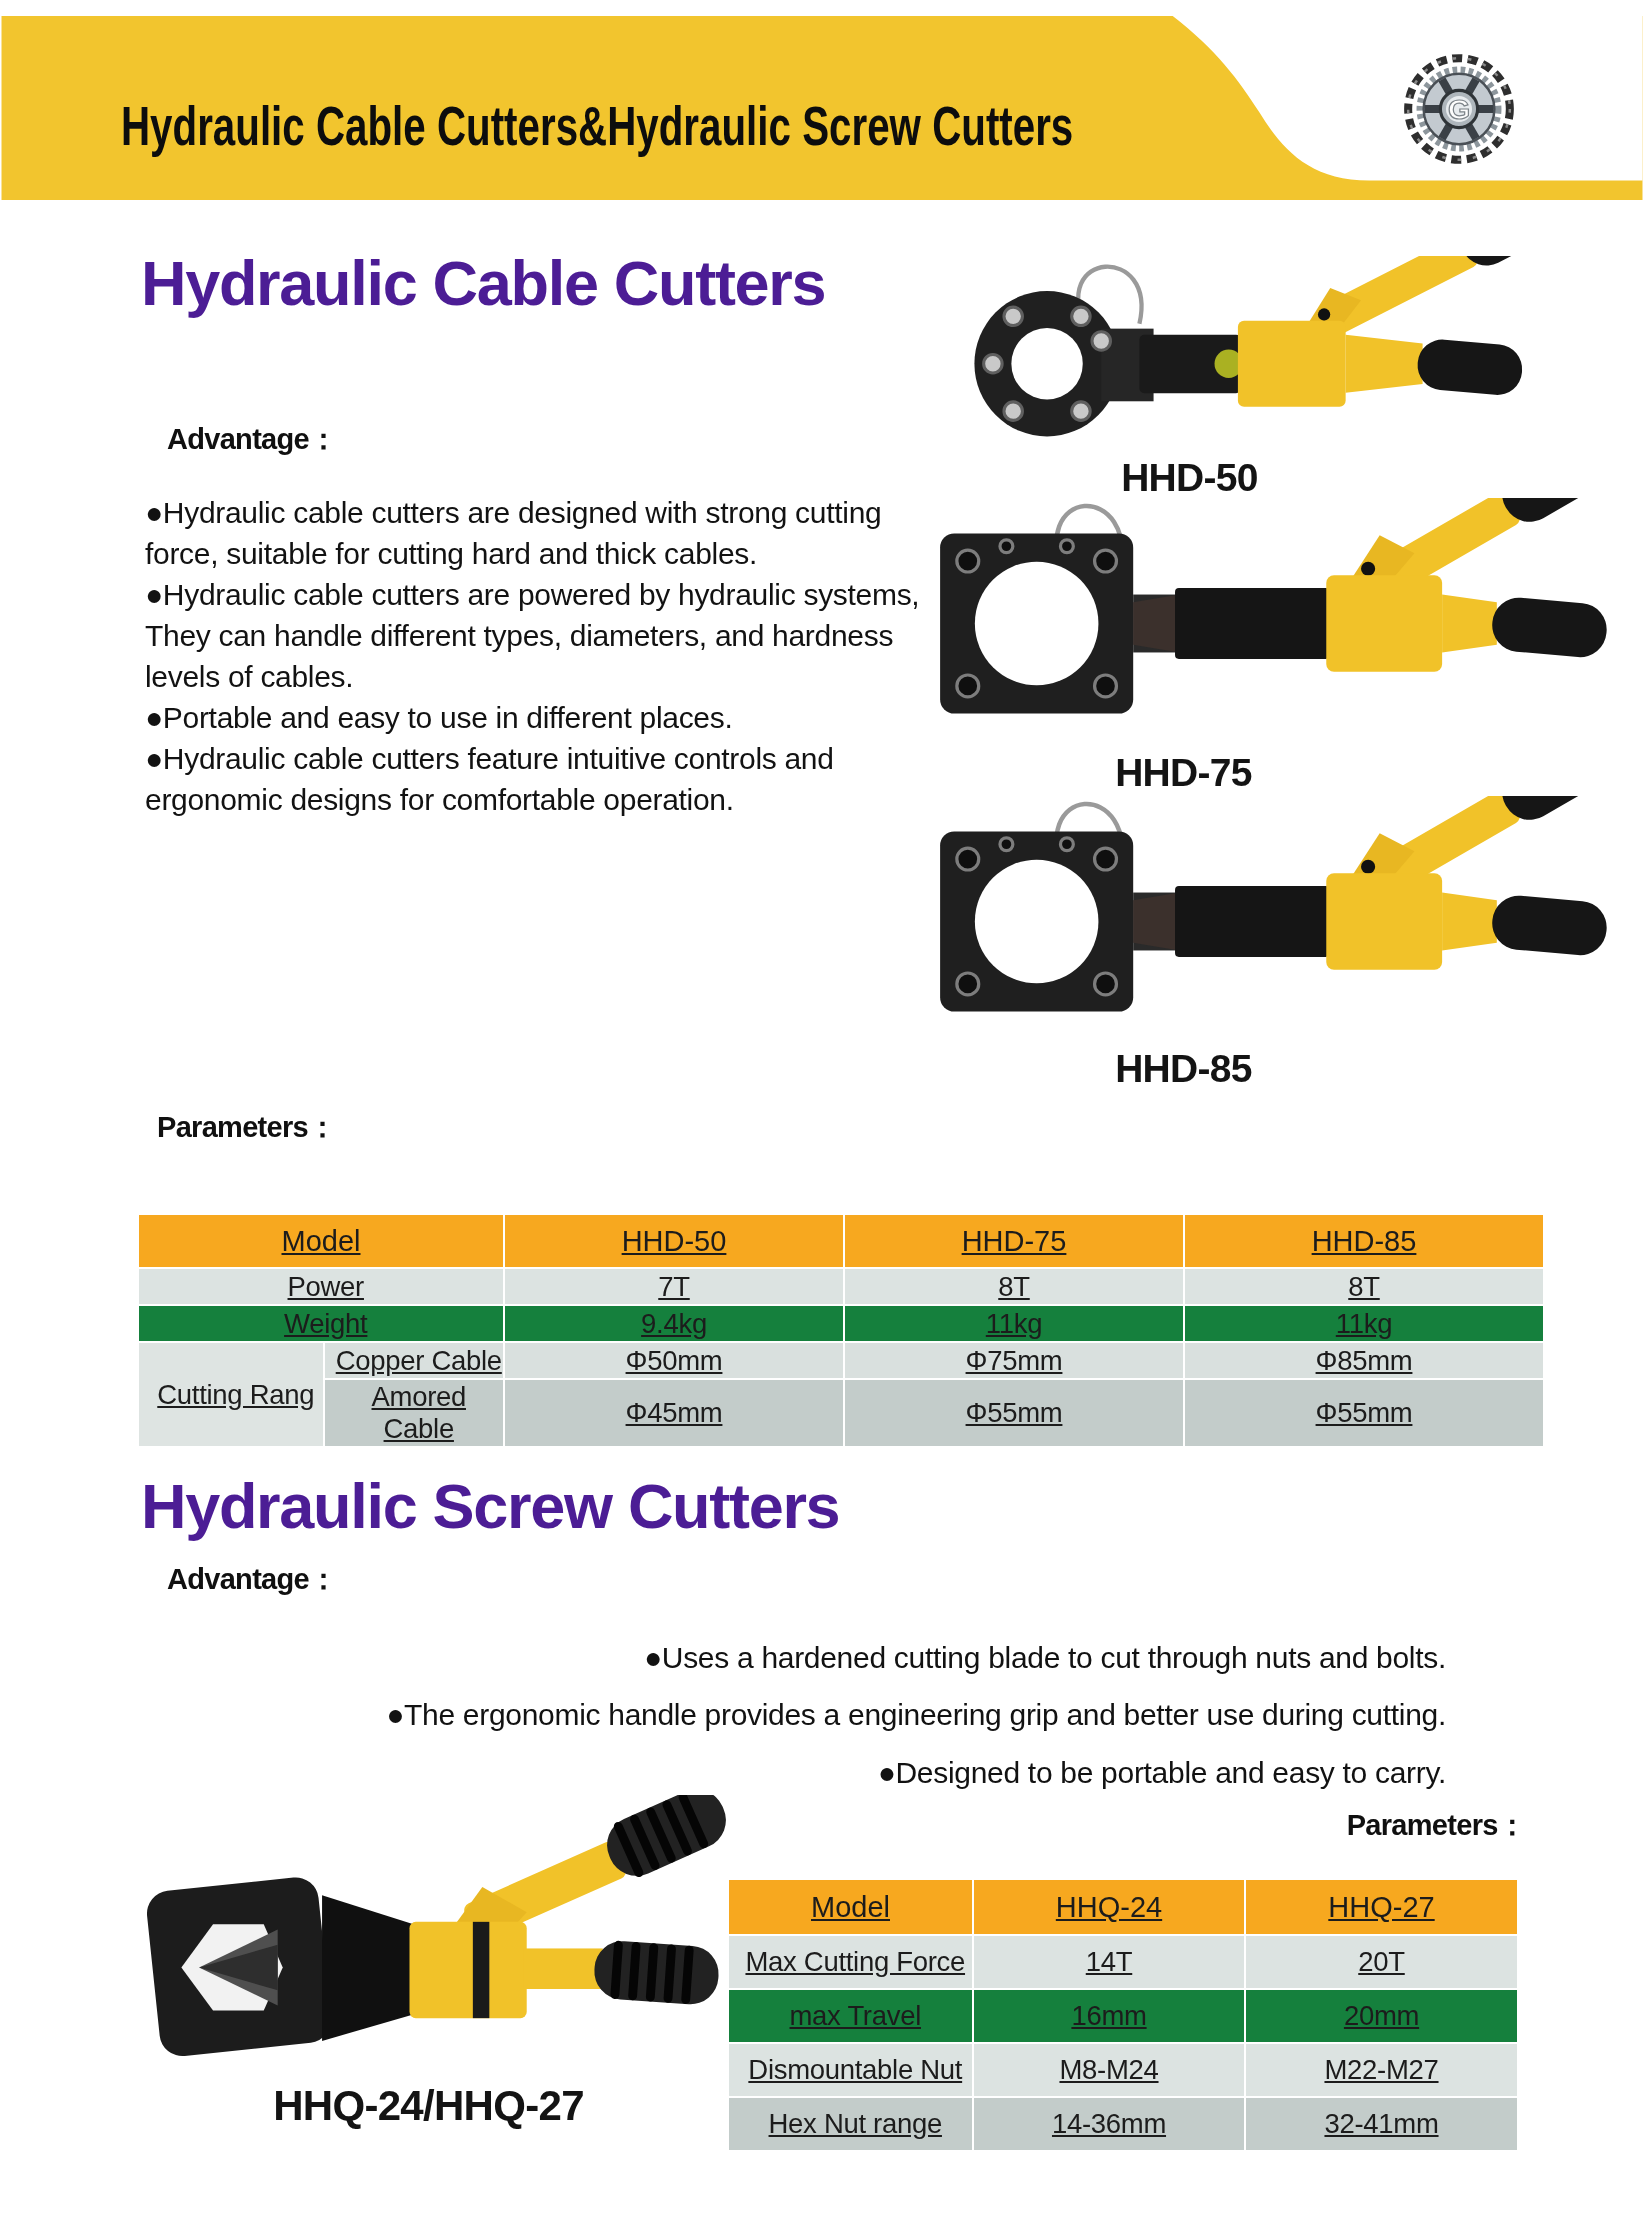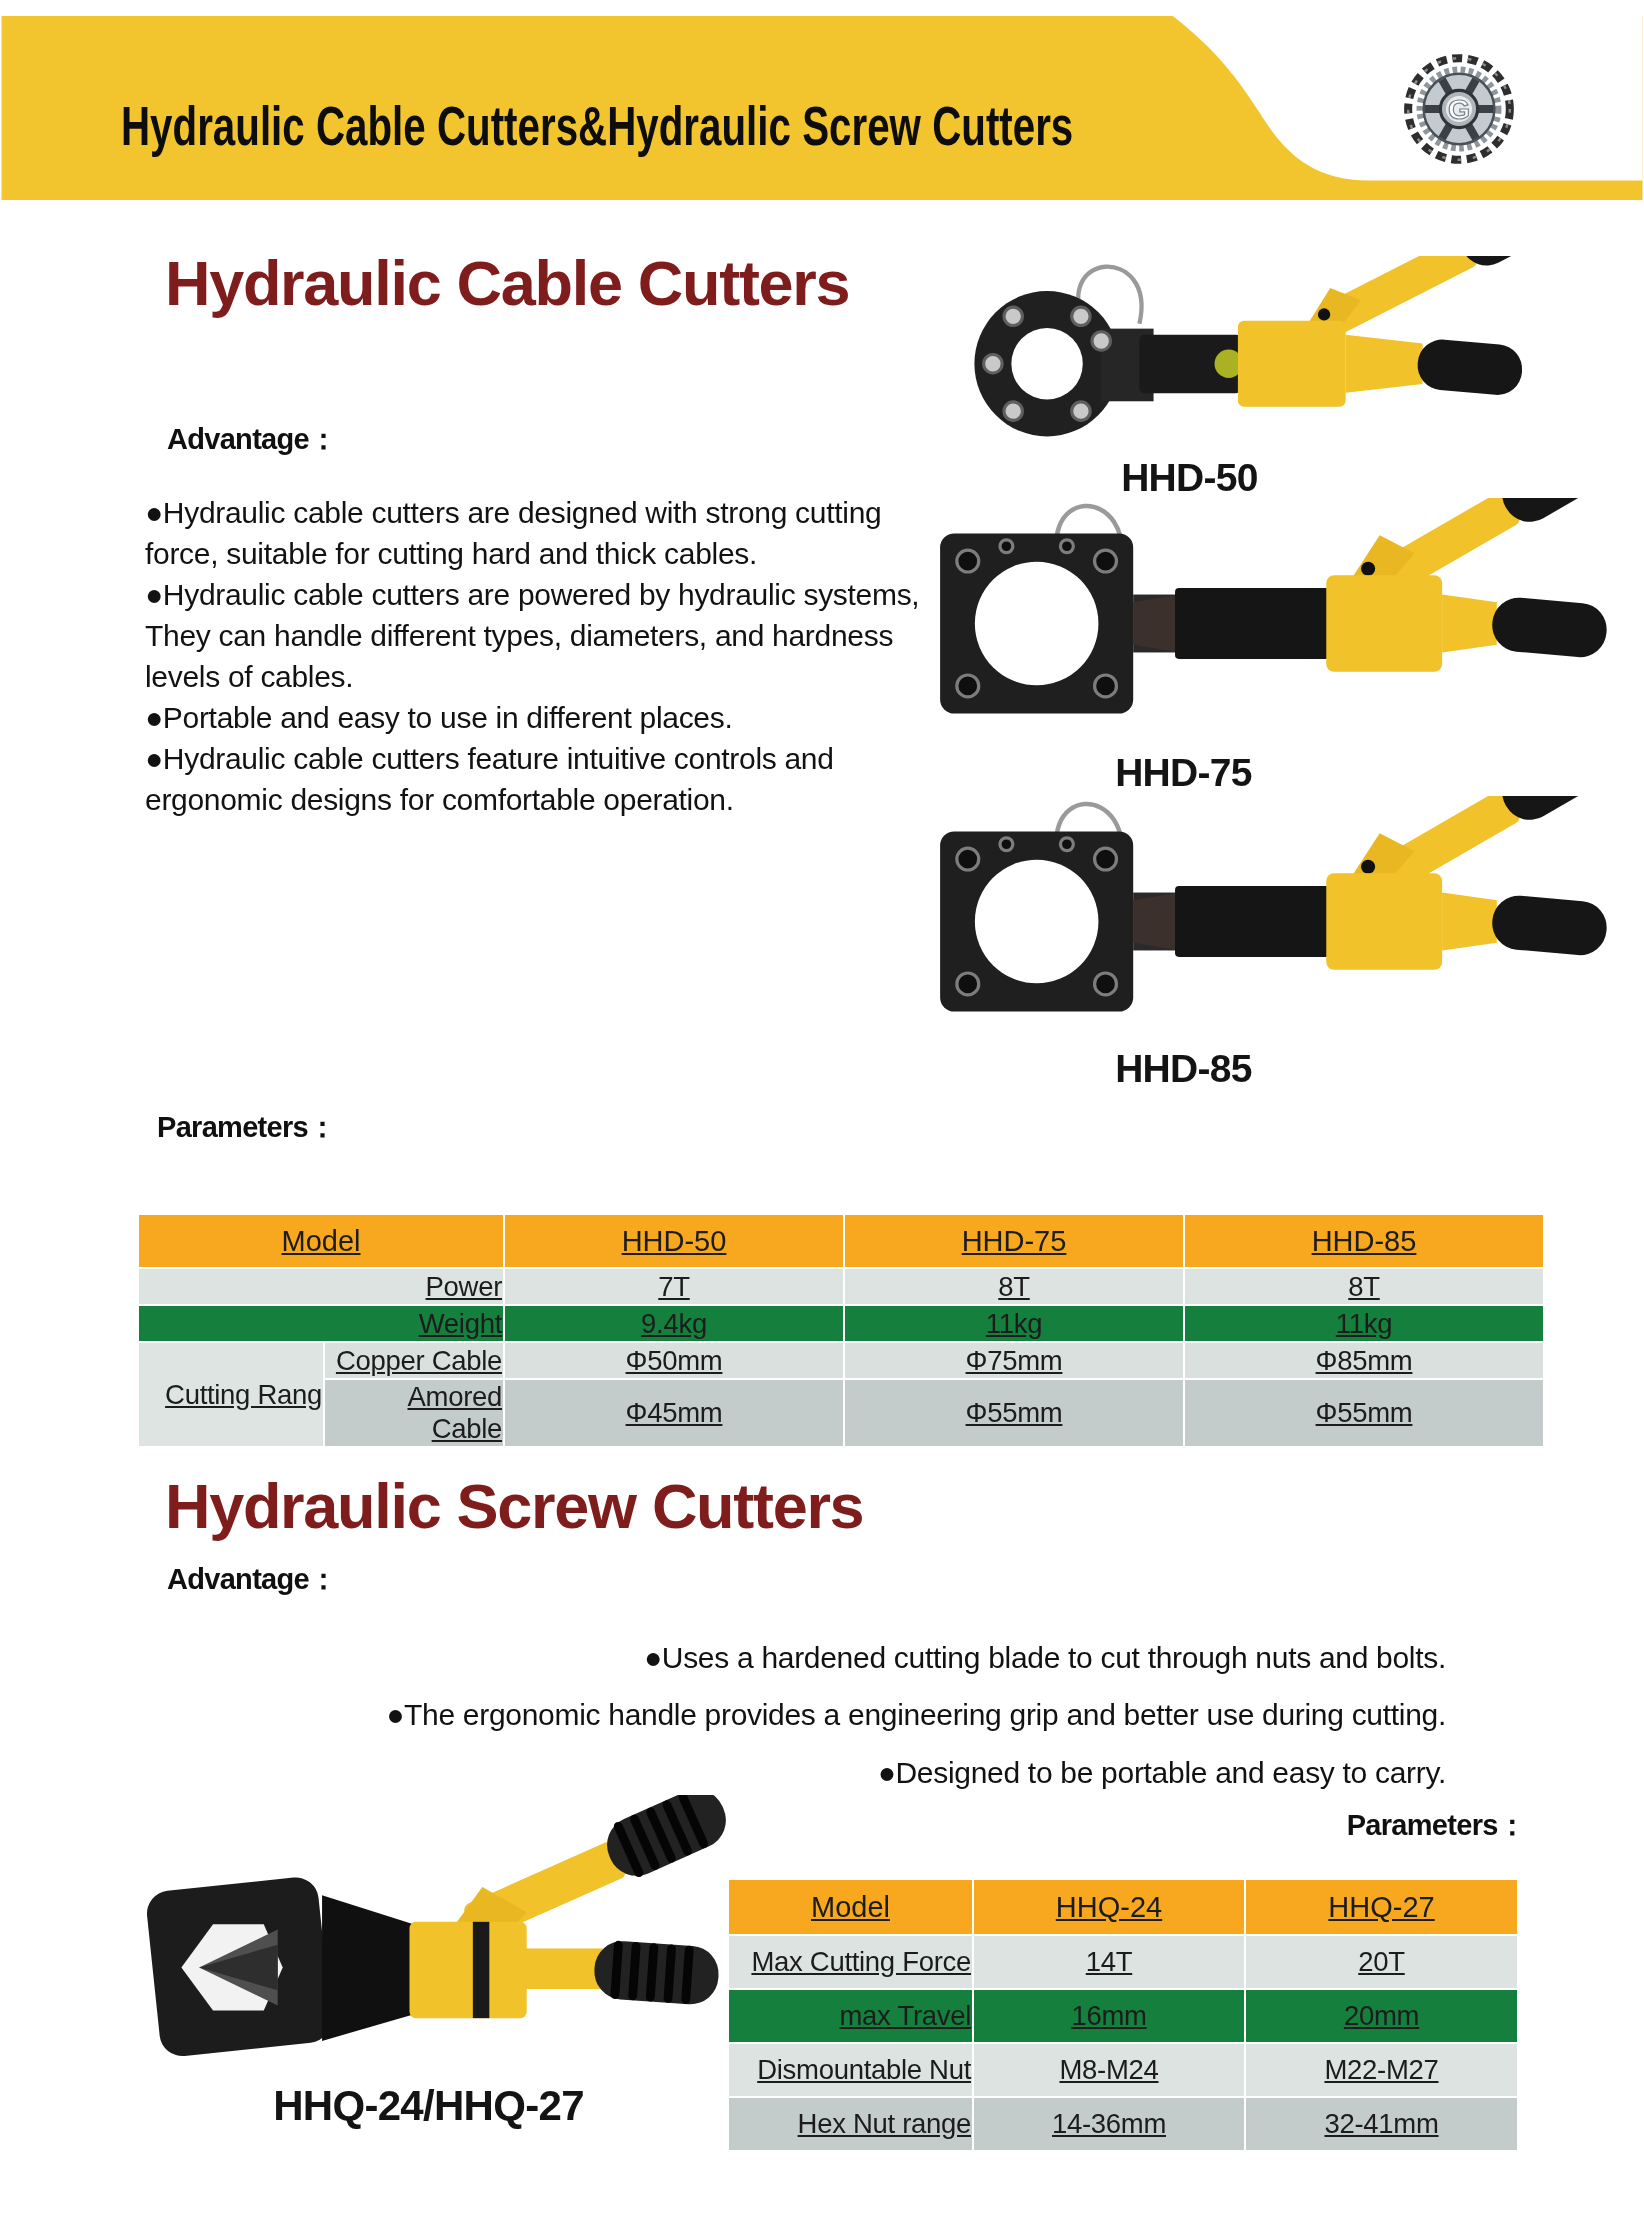--- a/index.html
+++ b/index.html
@@ -11,38 +11,38 @@
 
   
   .banner{left:0;top:16px;width:1644px;height:224px;}
   .banner-title{
     left:121px;top:77px;font-size:56px;font-weight:700;color:#0d0d0d;
     transform:scaleX(0.72);transform-origin:left center;white-space:nowrap;letter-spacing:0px;
   }
   .logo{left:1397px;top:31px;width:124px;height:124px;}
 
   
-  .red-h{font-size:63px;font-weight:700;color:#7f1d1d;white-space:nowrap;letter-spacing:-1.3px;margin-left:24px;}
+  .red-h{font-size:63px;font-weight:700;color:#4c1d95;white-space:nowrap;letter-spacing:-1.3px;}
   .sub-h{font-size:29px;font-weight:700;color:#101010;white-space:nowrap;letter-spacing:-0.7px;}
 
   
   .bullets p{margin:0;font-size:30px;line-height:41px;color:#121212;letter-spacing:-0.3px;}
   .bullets-cable{left:145px;top:492px;width:785px;}
   .bullets-screw{left:145px;top:1638px;width:1301px;}
   .bullets-screw p{line-height:39px;margin-bottom:18.3px;text-align:right;}
 
   
   .caption{font-size:39px;font-weight:700;color:#141414;text-align:center;letter-spacing:-0.7px;}
 
   
   table{border-collapse:collapse;table-layout:fixed;}
   td,th{border:2px solid #ffffff;font-weight:400;overflow:hidden;text-decoration:underline;}
   th{background:#F7A81F;font-size:29px;text-align:center;color:#1c1c1c;}
   td{font-size:27.5px;color:#1c1c1c;text-align:center;letter-spacing:-0.3px;}
-  td.lbl{text-align:right;padding-left:10.5px;margin-top:39px;}
+  td.lbl{text-align:center;padding-left:10.5px;margin-top:39px;}
   .t1{left:137px;top:1213px;width:1406px;}
   .t1 th{height:50px;}
   .t1 tr.r{height:37px;}
   .t2{left:727px;top:1878px;width:790px;}
   .t2 th{height:52px;}
   .t2 tr.r{height:54px;}
   .bg-light{background:#DCE3E1;}
   .bg-dark{background:#15803d;}
   .bg-med{background:#C3CCCA;}
   .bg-light2{background:#D9E0DE;}

